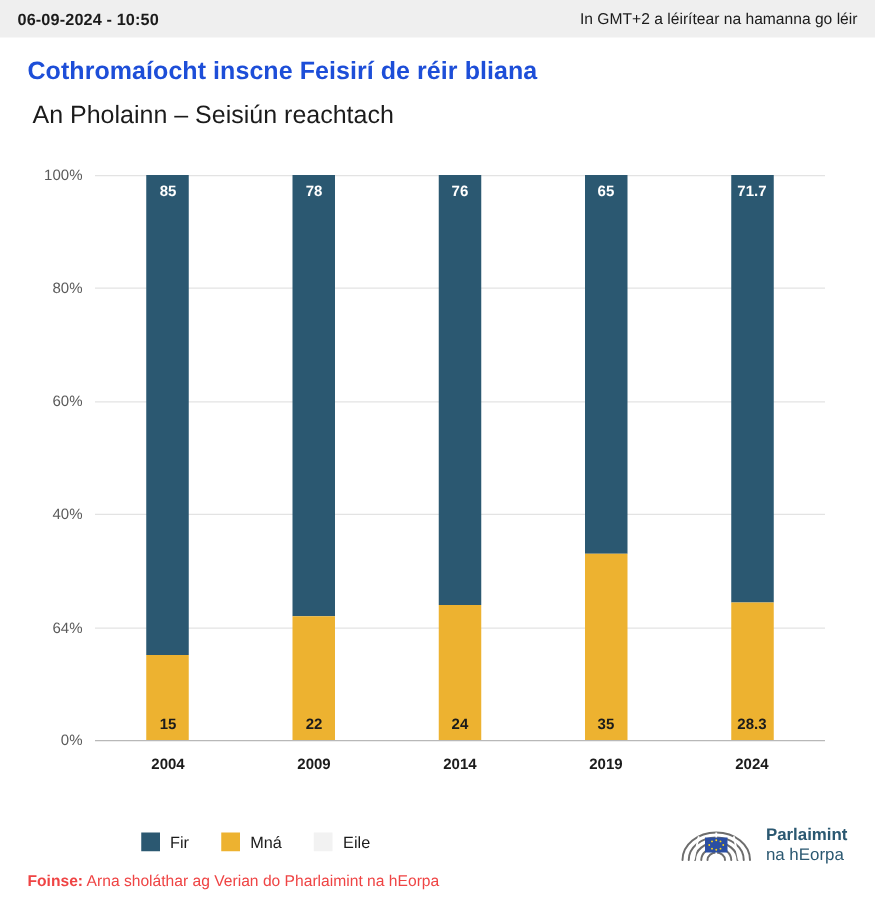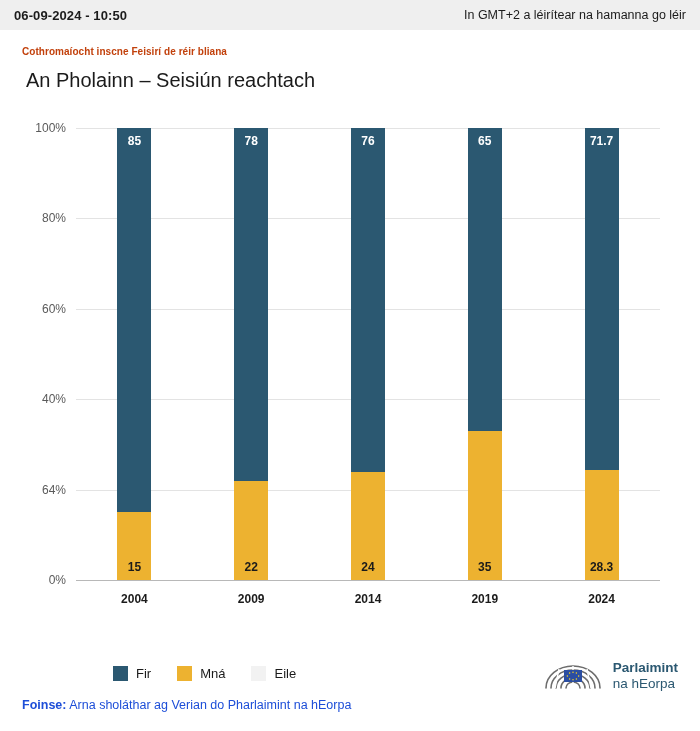--- a/index.html
+++ b/index.html
@@ -41,23 +41,23 @@
   .topbar-right {
     font-size: 12.5px;
     color: #1b1b1b;
   }
 
   
   .titles {
     padding: 16px 22px 0 22px;
   }
   .chart-title {
-    font-size: 10px;
-    font-weight: bold;
-    color: #c2410c;
+    font-size: 20px;
+    font-weight: bold;
+    color: #1d4ed8;
     margin: 0 0 12px 0;
     letter-spacing: 0.05px;
   }
   .chart-subtitle {
     font-size: 20px;
     font-weight: normal;
     color: #1b1b1b;
     margin: 0;
     padding-left: 4px;
   }
@@ -214,21 +214,21 @@
     font-weight: bold;
   }
   .logo-text .l2 { font-weight: normal; }
 
   
   .source {
     position: absolute;
     left: 22px;
     top: 698px;
     font-size: 12.5px;
-    color: #1d4ed8;
+    color: #ef4444;
   }
   .source b { font-weight: bold; }
 </style>
 </head>
 <body>
 
 <div class="page">
 
   <div class="topbar">
     <div class="topbar-left">06-09-2024 - 10:50</div>

